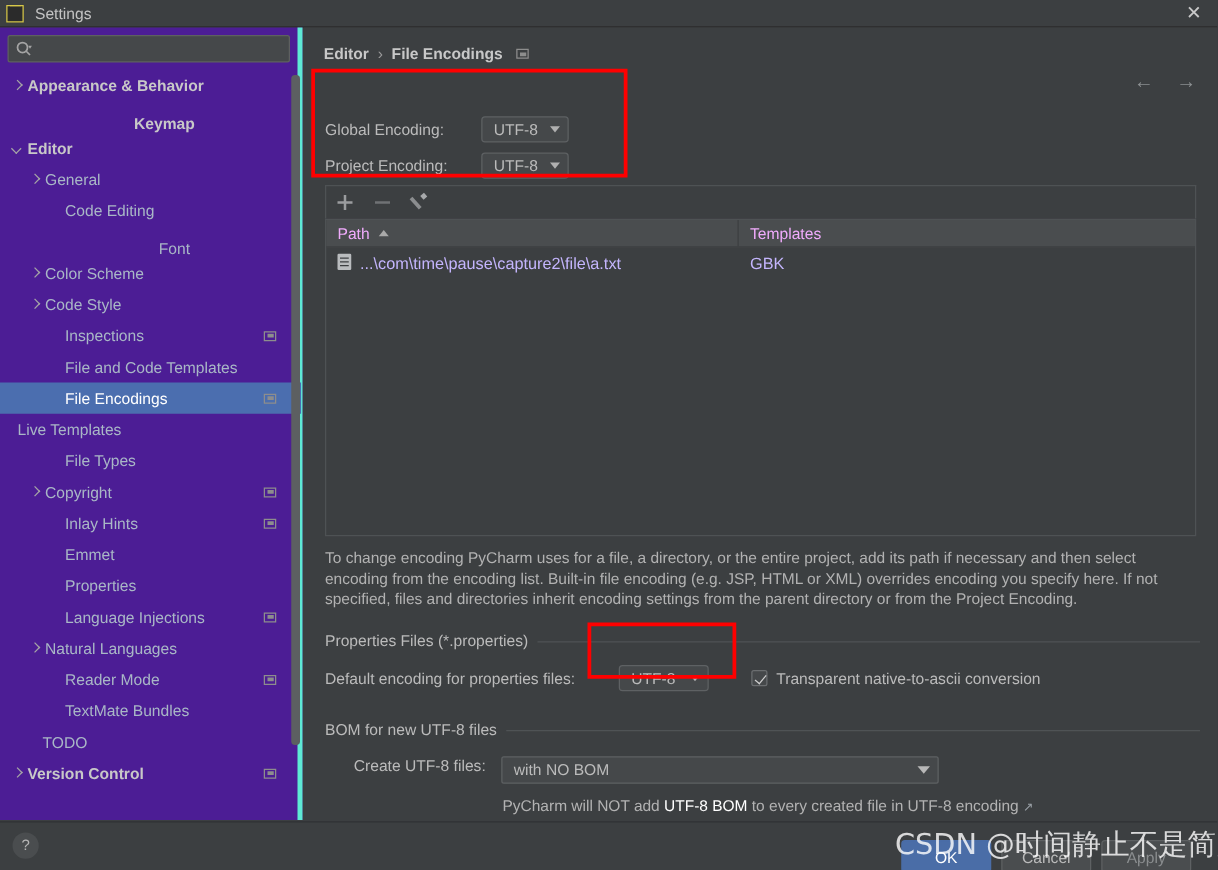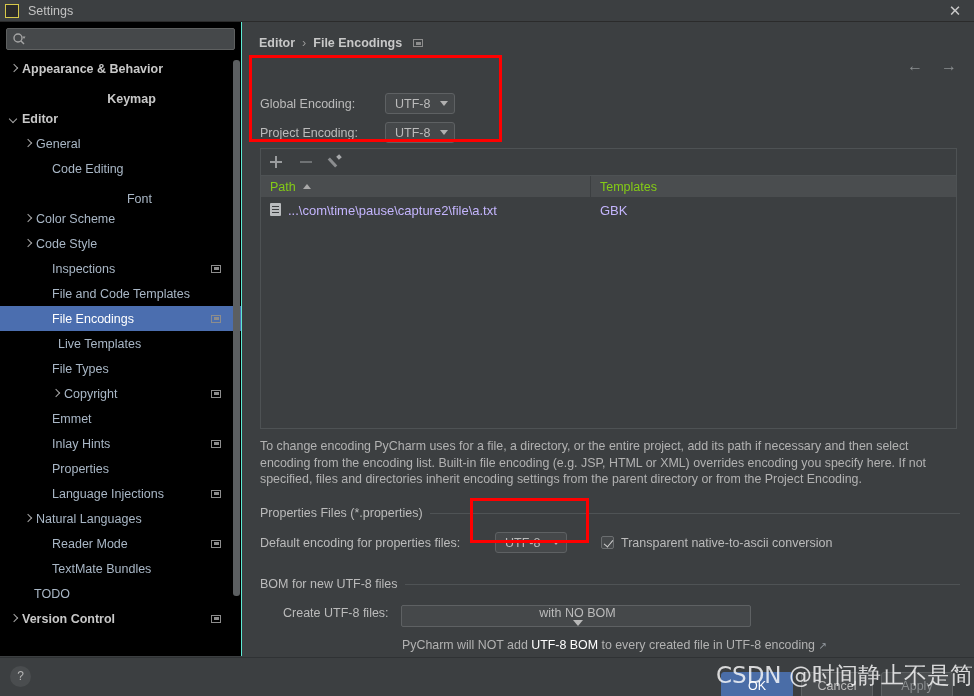--- a/index.html
+++ b/index.html
@@ -69,22 +69,22 @@
     text-align: center;
     cursor: pointer;
   }
 
   
   .sidebar {
     position: absolute;
     left: 0; top: 22px;
     width: 242px;
     height: 634px;
-    background: #000000;
-    border-right: 1px solid #5eead4;
+    background: #4c1d95;
+    border-right: 4px solid #5eead4;
     box-sizing: border-box;
   }
   .search-wrap {
     padding: 6px 6px 0 6px;
   }
   .search-box {
     position: relative;
     height: 22px;
     background: #45484a;
     border: 1px solid #5e6060;
@@ -328,21 +328,21 @@
   .tbl-head {
     display: flex;
     height: 21px;
     background: #4a4d4f;
     border-bottom: 1px solid #3c3f41;
   }
   .th {
     display: flex;
     align-items: center;
     font-size: 12.5px;
-    color: #84cc16;
+    color: #f0abfc;
     padding-left: 9px;
     box-sizing: border-box;
   }
   .th.col-path { width: 330px; border-right: 1px solid #3c3f41; }
   .th.col-enc { flex: 1; }
   .sort-asc {
     margin-left: 7px;
     width: 0; height: 0;
     border-left: 4px solid transparent;
     border-right: 4px solid transparent;
@@ -595,41 +595,41 @@
         </div>
         <div class="tree-item" style="padding-left: 38px;">
           <span class="tree-arrow"></span>
           <span class="tree-label">File and Code Templates</span>
         </div>
         <div class="tree-item selected" style="padding-left: 38px;">
           <span class="tree-arrow"></span>
           <span class="tree-label">File Encodings</span>
           <span class="tree-badge"></span>
         </div>
-        <div class="tree-item" style=" margin-left: 44px;">
+        <div class="tree-item" style="">
           <span class="tree-arrow"></span>
           <span class="tree-label">Live Templates</span>
         </div>
         <div class="tree-item" style="padding-left: 38px;">
           <span class="tree-arrow"></span>
           <span class="tree-label">File Types</span>
         </div>
-        <div class="tree-item" style="padding-left: 22px; margin-left: 28px;">
+        <div class="tree-item" style="padding-left: 22px;">
           <span class="tree-arrow right"></span>
           <span class="tree-label">Copyright</span>
           <span class="tree-badge"></span>
         </div>
         <div class="tree-item" style="padding-left: 38px;">
           <span class="tree-arrow"></span>
-          <span class="tree-label">Emmet</span>
-        </div>
-        <div class="tree-item" style="padding-left: 38px;">
-          <span class="tree-arrow"></span>
           <span class="tree-label">Inlay Hints</span>
           <span class="tree-badge"></span>
+        </div>
+        <div class="tree-item" style="padding-left: 38px;">
+          <span class="tree-arrow"></span>
+          <span class="tree-label">Emmet</span>
         </div>
         <div class="tree-item" style="padding-left: 38px;">
           <span class="tree-arrow"></span>
           <span class="tree-label">Properties</span>
         </div>
         <div class="tree-item" style="padding-left: 38px;">
           <span class="tree-arrow"></span>
           <span class="tree-label">Language Injections</span>
           <span class="tree-badge"></span>
         </div>
@@ -740,21 +740,21 @@
     </div>
 
     <div class="sec-title-wrap" style="left:17px; top:555px;">
       <span class="sec-title">BOM for new UTF-8 files</span>
       <span class="sec-rule"></span>
     </div>
 
     <div class="row-line" style="left:40px; top:584px;">
       <span class="field-label" style="width:117px;">Create UTF-8 files:</span>
     </div>
-    <div class="wide-combo" style="left:158px; top:583px; width:350px;flex-direction:column;">
+    <div class="wide-combo" style="left:158px; top:583px; width:350px;">
       <span>with NO BOM</span>
       <span class="caret2"></span>
     </div>
 
     <div class="hint" style="left:159px; top:616px;">
       <span>PyCharm will NOT add </span><span class="link">UTF-8 BOM</span><span> to every created file in UTF-8 encoding</span>
       <span class="ext-arrow">↗</span>
     </div>
 
   </div>

